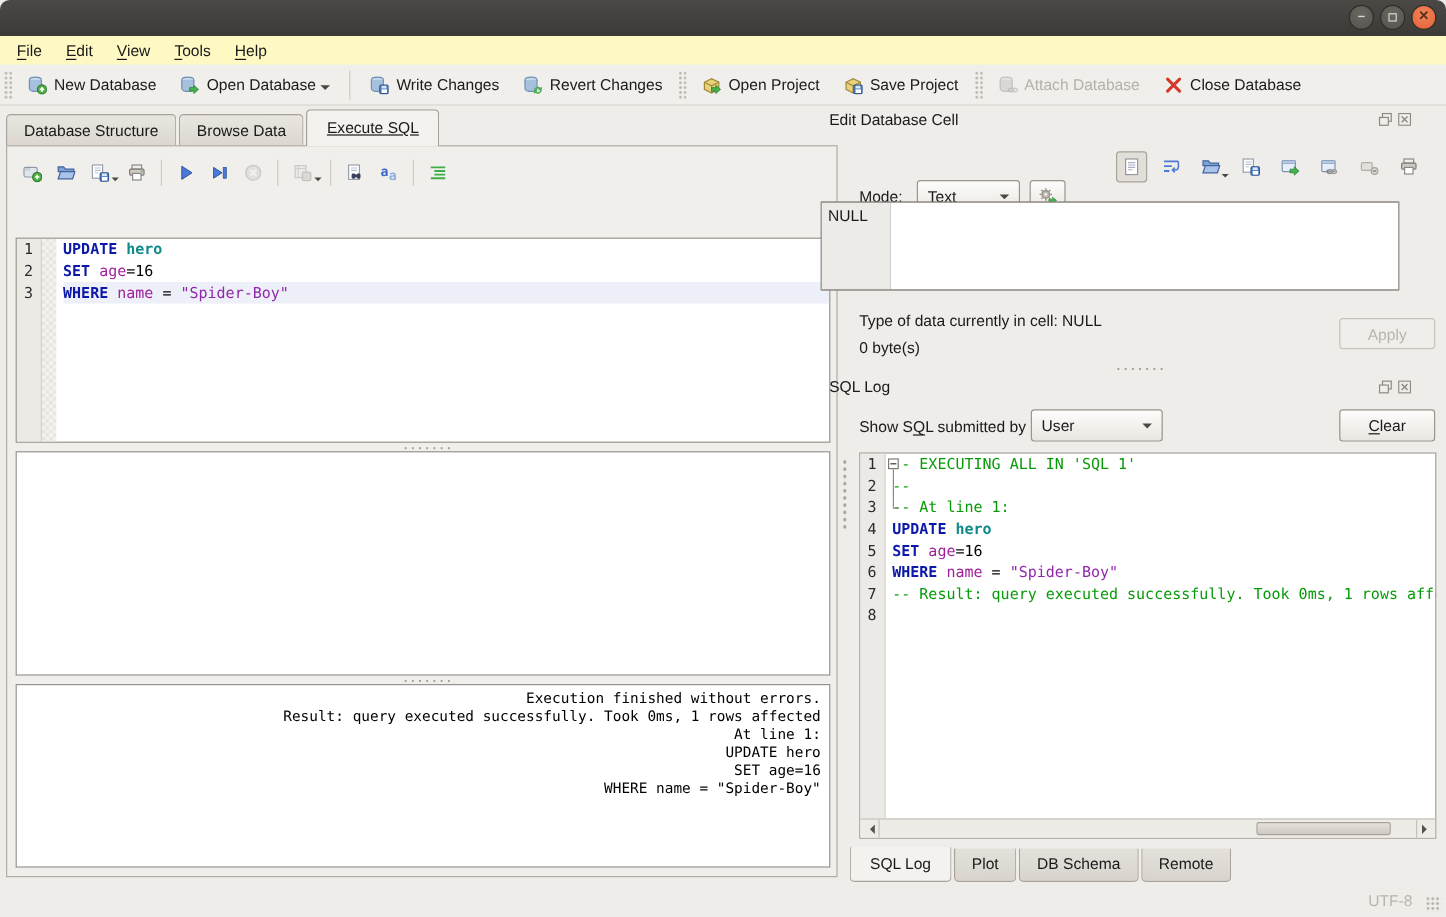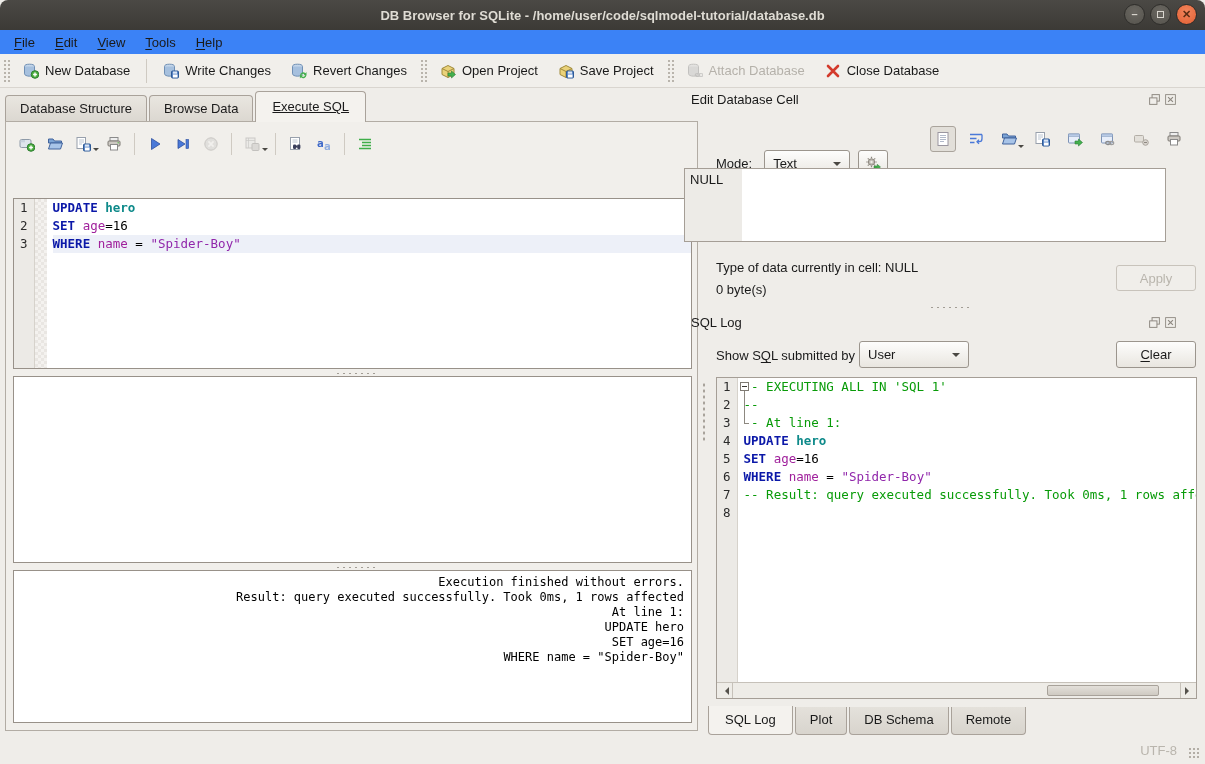--- a/index.html
+++ b/index.html
@@ -18,21 +18,21 @@
   .winbtns { position:absolute; right:8px; top:4px; display:flex; gap:5px; }
   .winbtn {
     width:21px; height:21px; border-radius:50%;
     background:radial-gradient(circle at 50% 35%, #6a6761, #55534d);
     border:1px solid #2e2d2a; color:#d9d6cf; font-size:11px;
     display:flex; align-items:center; justify-content:center; line-height:1;
   }
   .winbtn.close { background:radial-gradient(circle at 50% 35%, #f2855c, #e25f33); color:#5c2d14; font-weight:bold; }
   .winbtn .sq { width:7px; height:7px; border:1.5px solid #d9d6cf; display:block; }
   
-  .menubar { position:absolute; left:0; top:30px; width:1205px; height:24px; background:#3b82f6; display:flex; align-items:center; padding-left:4px; }
+  .menubar { position:absolute; left:0; top:30px; width:1205px; height:24px; background:#fef9c3; display:flex; align-items:center; padding-left:4px; }
   .menu-item { padding:3px 10px; }
   
   .toolbar { position:absolute; left:0; top:54px; width:1205px; height:34px; background:#f1efeb; border-bottom:1px solid #d9d5cf; display:flex; align-items:center; }
   .tb-grip { width:7px; height:24px; margin:0 3px;
     background-image:radial-gradient(#b9b4ac 1px, transparent 1.2px); background-size:4px 4px; }
   .tb-sep { width:1px; height:24px; background:#cfcac2; margin:0 6px; }
   .tb-item { display:flex; align-items:center; gap:6px; padding:5px 10px; border-radius:3px; white-space:nowrap; }
   .tb-item.disabled { color:#b5b1aa; }
   .tb-item.disabled svg { opacity:.45; filter:grayscale(1); }
   .tb-caret { width:0; height:0; border:4px solid transparent; border-top-color:#4a4843; margin:8px 0 0 -2px; }
@@ -122,21 +122,20 @@
   .statusbar { position:absolute; left:0; top:735px; width:1205px; height:29px; }
   .status-encoding { position:absolute; right:28px; top:8px; color:#b9b5ad; }
   .resize-grip { position:absolute; right:4px; bottom:4px; width:13px; height:13px;
     background-image:radial-gradient(#b3aea6 1px, transparent 1.2px); background-size:4px 4px; }
   u { text-underline-offset:2px; }
 </style>
 </head>
 <body>
 
 <div class="titlebar">
-  <span>DB Browser for SQLite - /home/user/code/sqlmodel-tutorial/database.db</span>
   <div class="winbtns">
     <div class="winbtn">–</div>
     <div class="winbtn">
         <span class="sq"></span>
       </div>
     <div class="winbtn close">✕</div>
   </div>
 </div>
 
 <div class="menubar">
@@ -152,20 +151,31 @@
     <div class="tb-item">
       <span class="icon16">
         <svg viewBox="0 0 16 16">
           <ellipse cx="6.5" cy="3.6" rx="5" ry="2.4" fill="#c4d6ea" stroke="#6f8fb4"></ellipse>
           <path d="M1.5 3.6v7.2c0 1.3 2.3 2.4 5 2.4s5-1.1 5-2.4V3.6" fill="#a6c0de" stroke="#6f8fb4"></path>
           <circle cx="12" cy="11.5" r="3.8" fill="#4caf3f" stroke="#2e7d32"></circle>
           <path d="M12 9.6v3.8M10.1 11.5h3.8" stroke="#fff" stroke-width="1.4"></path>
         </svg>
       </span>
       <span>New Database</span>
+    </div>
+    <div class="tb-item">
+      <span class="icon16">
+        <svg viewBox="0 0 16 16">
+          <ellipse cx="6.5" cy="3.6" rx="5" ry="2.4" fill="#c4d6ea" stroke="#6f8fb4"></ellipse>
+          <path d="M1.5 3.6v7.2c0 1.3 2.3 2.4 5 2.4s5-1.1 5-2.4V3.6" fill="#a6c0de" stroke="#6f8fb4"></path>
+          <path d="M8 10h3.5V8l4 3.5-4 3.5v-2H8z" fill="#44b04e" stroke="#2c7f35" stroke-width=".6"></path>
+        </svg>
+      </span>
+      <span>Open Database</span>
+      <span class="tb-caret"></span>
     </div>
     <div class="tb-sep"></div>
     <div class="tb-item">
       <span class="icon16">
         <svg viewBox="0 0 16 16">
           <ellipse cx="6.5" cy="3.6" rx="5" ry="2.4" fill="#c4d6ea" stroke="#6f8fb4"></ellipse>
           <path d="M1.5 3.6v7.2c0 1.3 2.3 2.4 5 2.4s5-1.1 5-2.4V3.6" fill="#a6c0de" stroke="#6f8fb4"></path>
           <rect x="8.5" y="8" width="7" height="7" rx="1" fill="#5b87c7" stroke="#2f5a96"></rect>
           <rect x="10" y="8.5" width="4" height="2.2" fill="#dce6f4"></rect>
           <rect x="10" y="11.5" width="4.5" height="3" fill="#fff"></rect>

